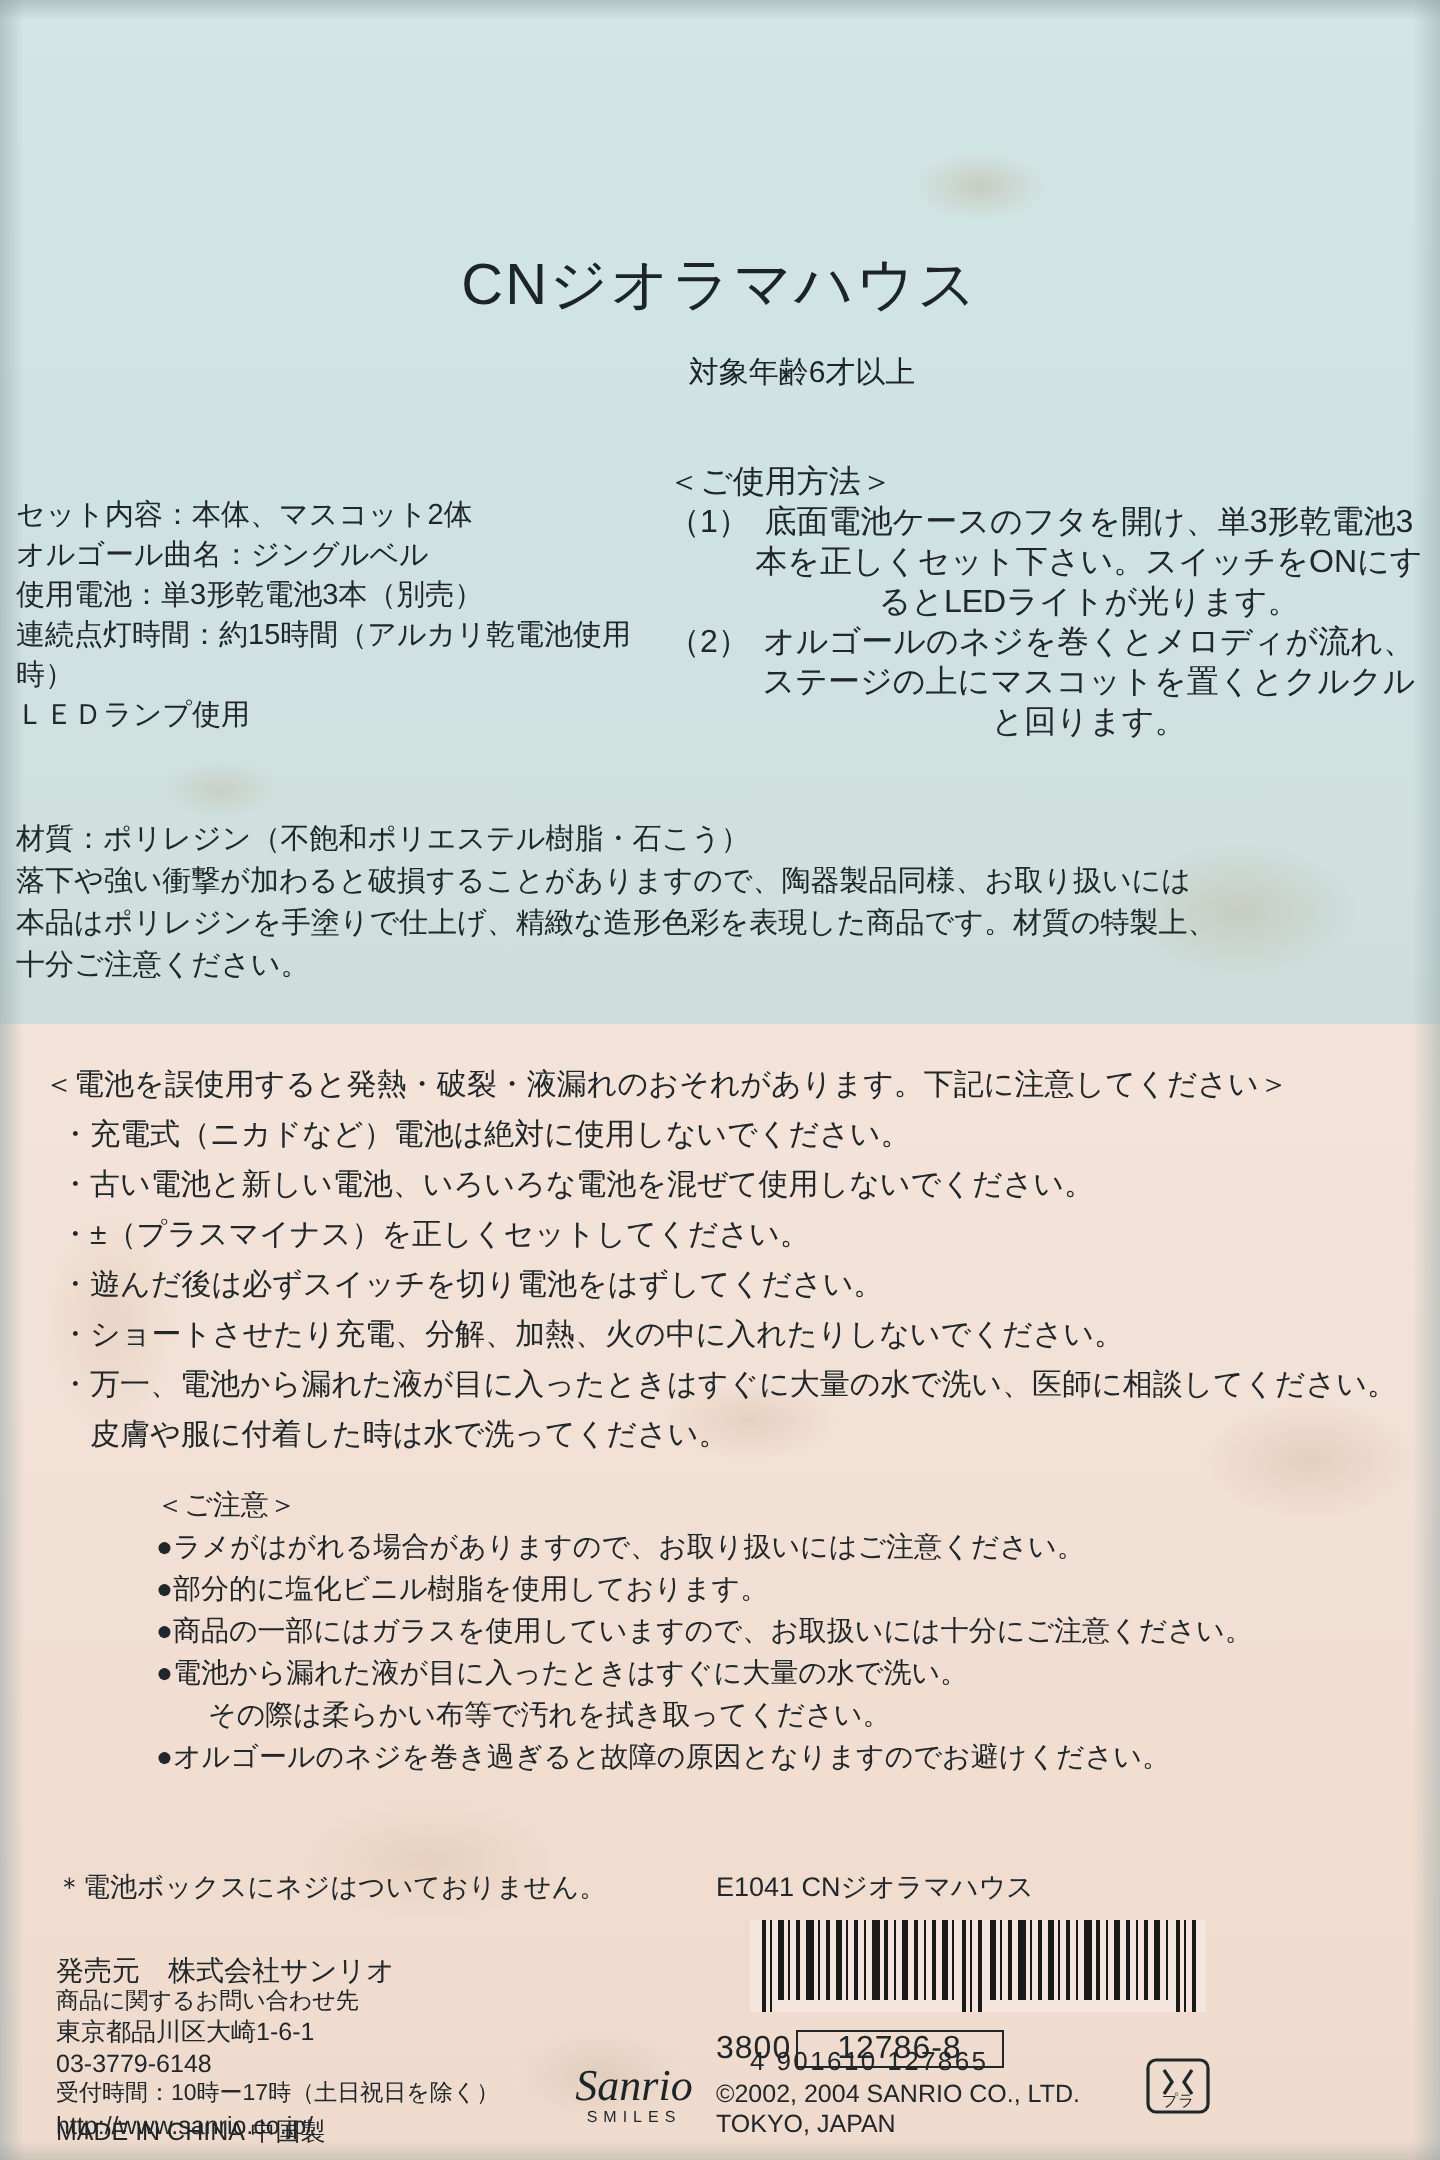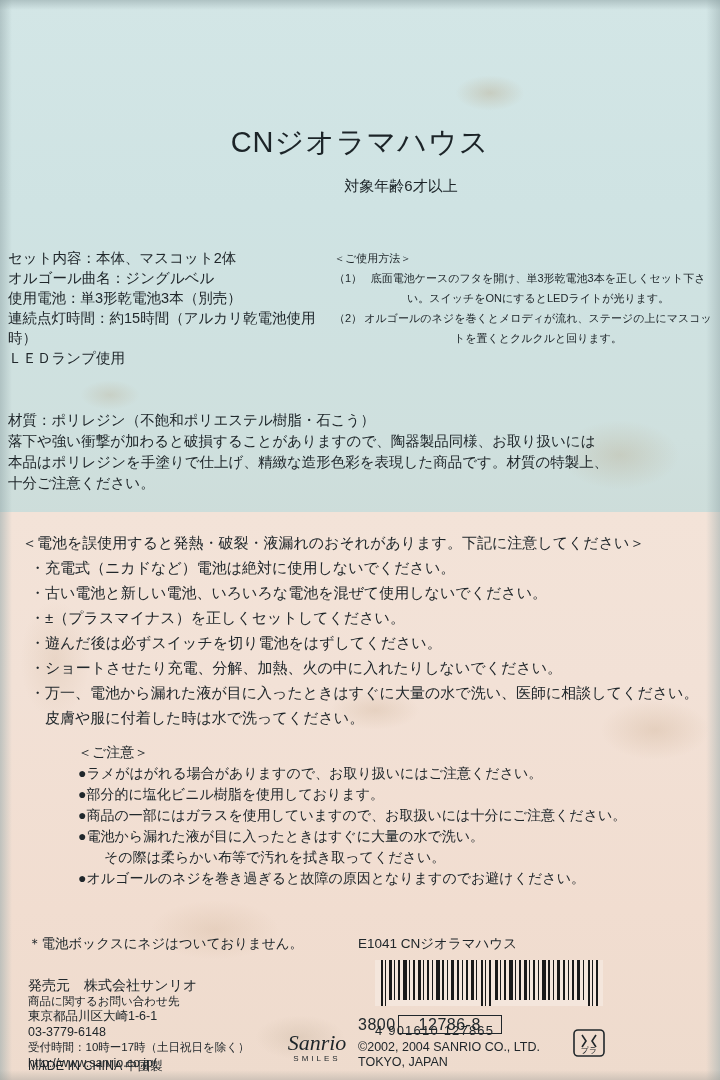--- a/index.html
+++ b/index.html
@@ -91,23 +91,23 @@
   
   .specs {
     position: absolute;
     left: 8px; top: 248px;
     width: 330px;
     font-size: 14.5px;
     line-height: 20px;
   }
   .usage {
     position: absolute;
-    left: 334px; top: 248px;
+    left: 334px; top: 232px;
     width: 380px;
-    font-size: 11px;
+    font-size: 16px;
     line-height: 20px;
   }
   .usage .u-row {
     display: flex;
     margin-top: 0;
   }
   .usage .u-num { white-space: nowrap; }
   .usage .u-txt { flex: 1; text-align: center; }
   
   .material {

